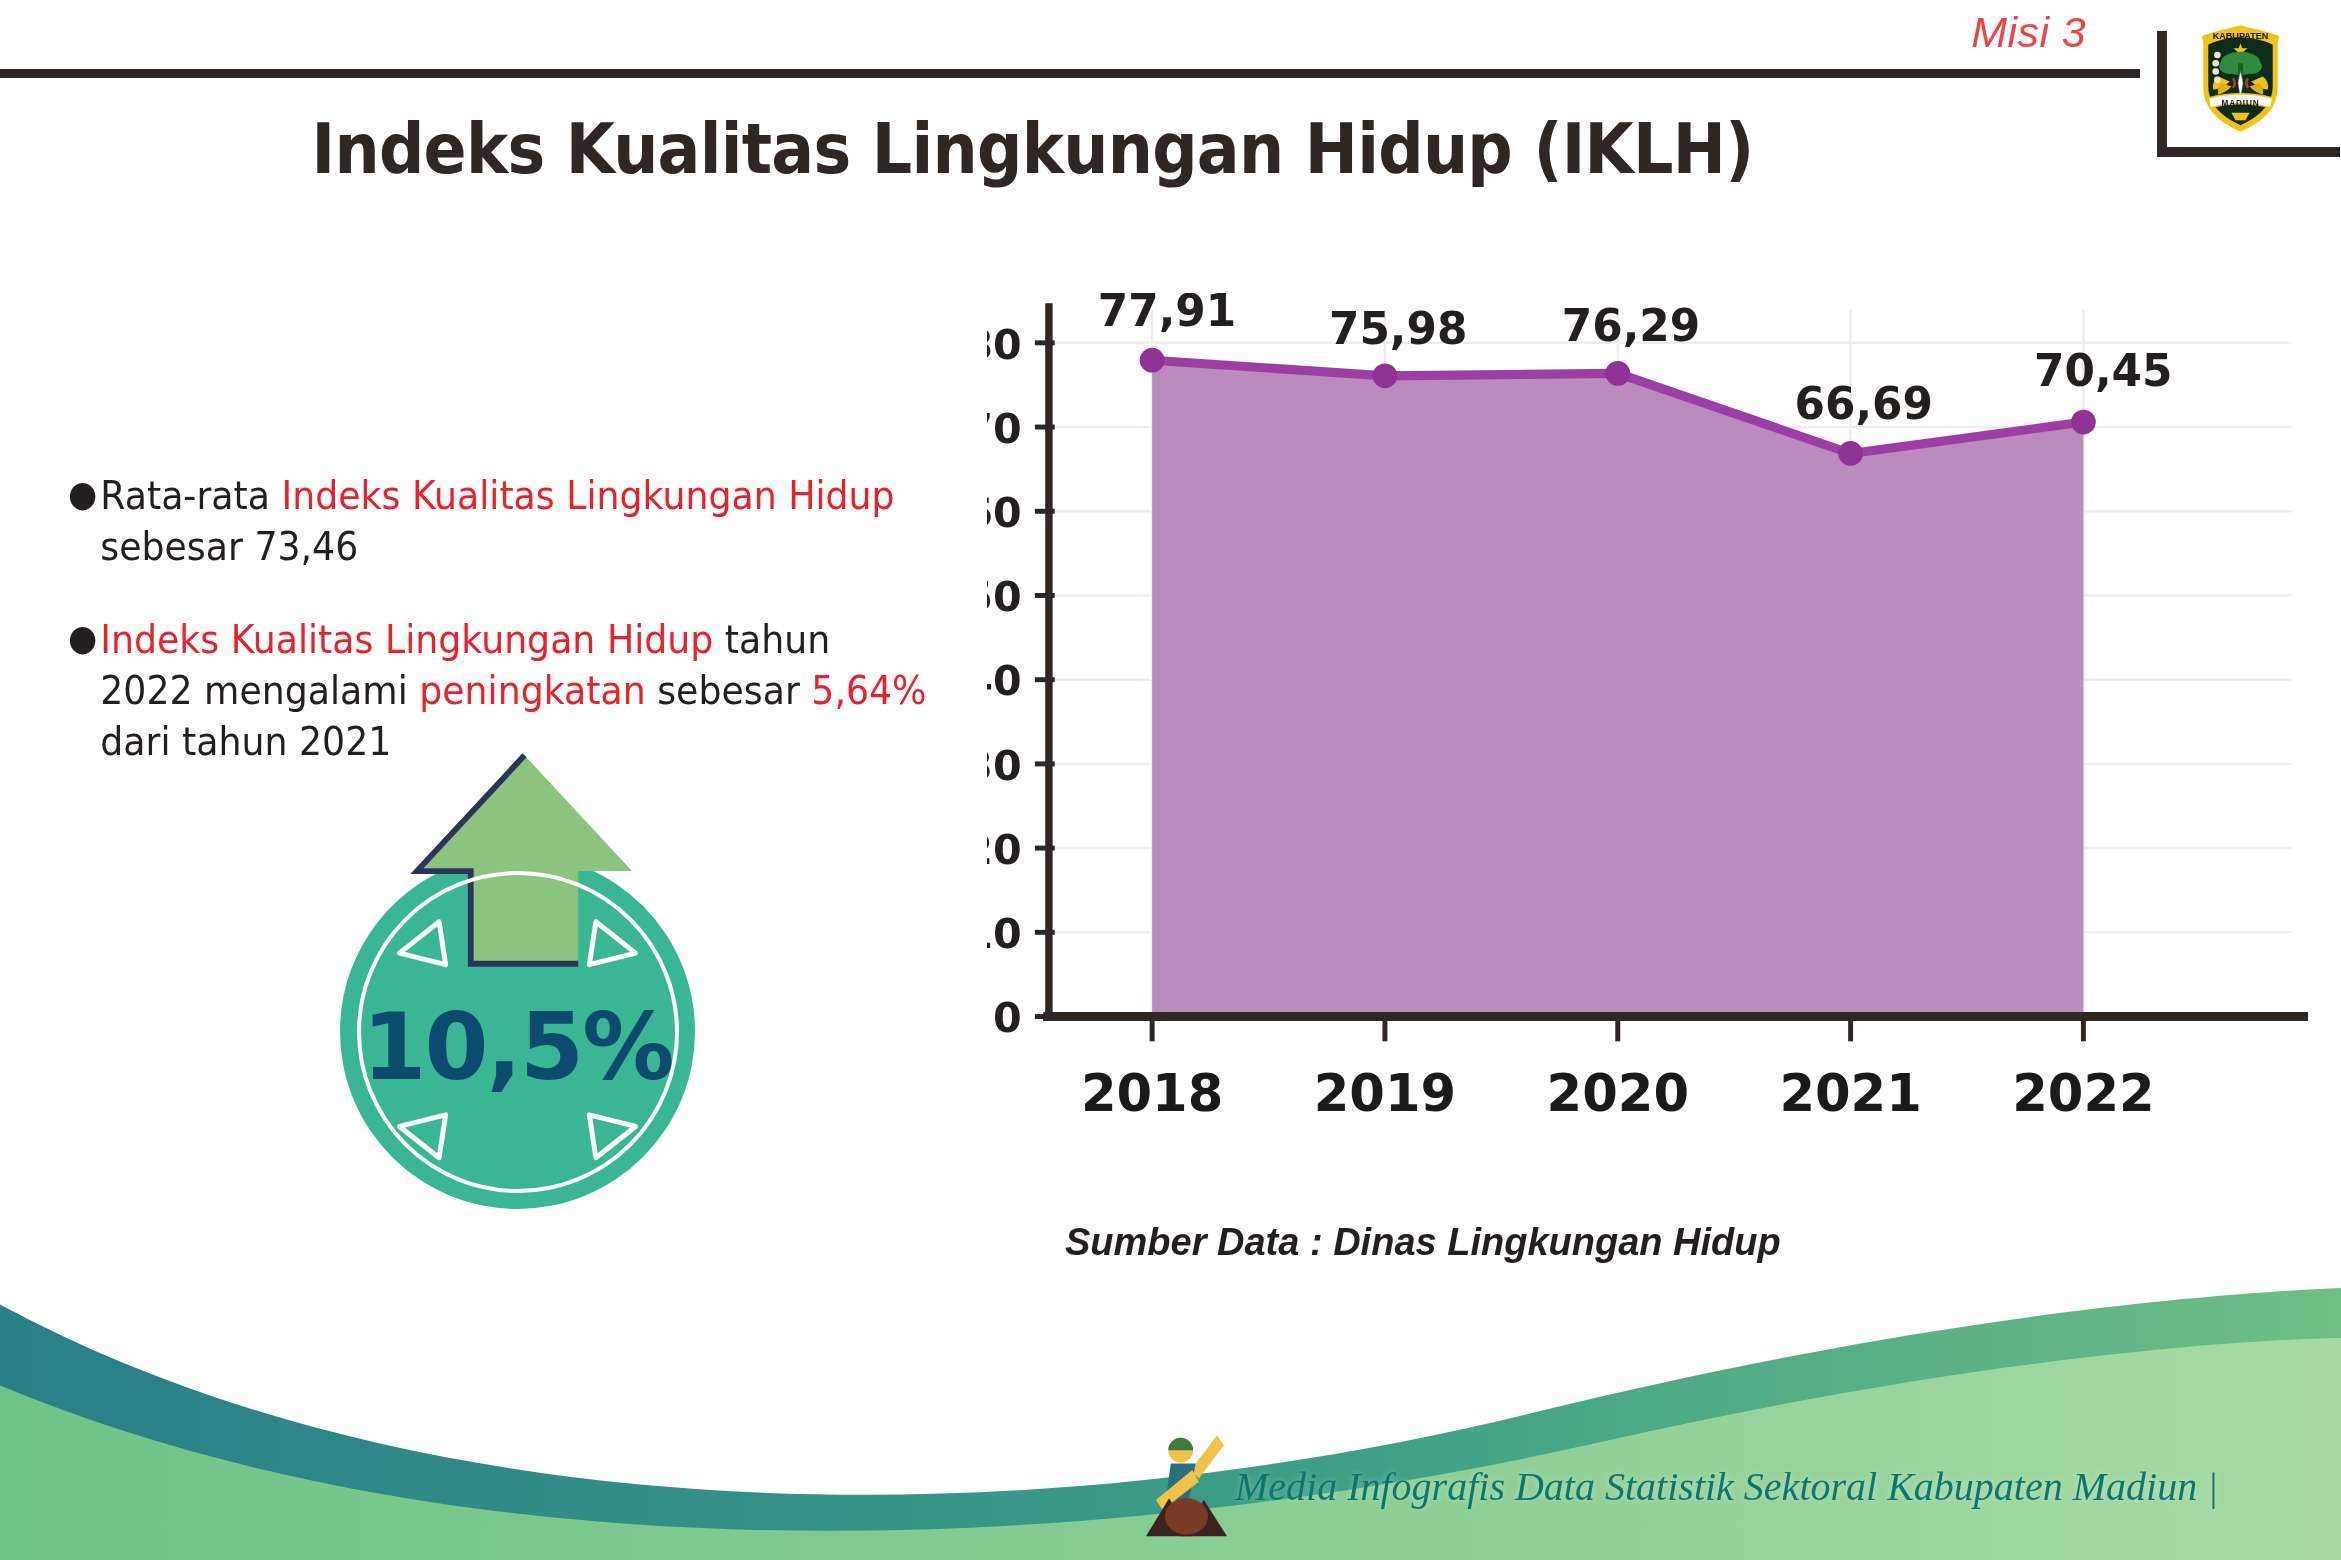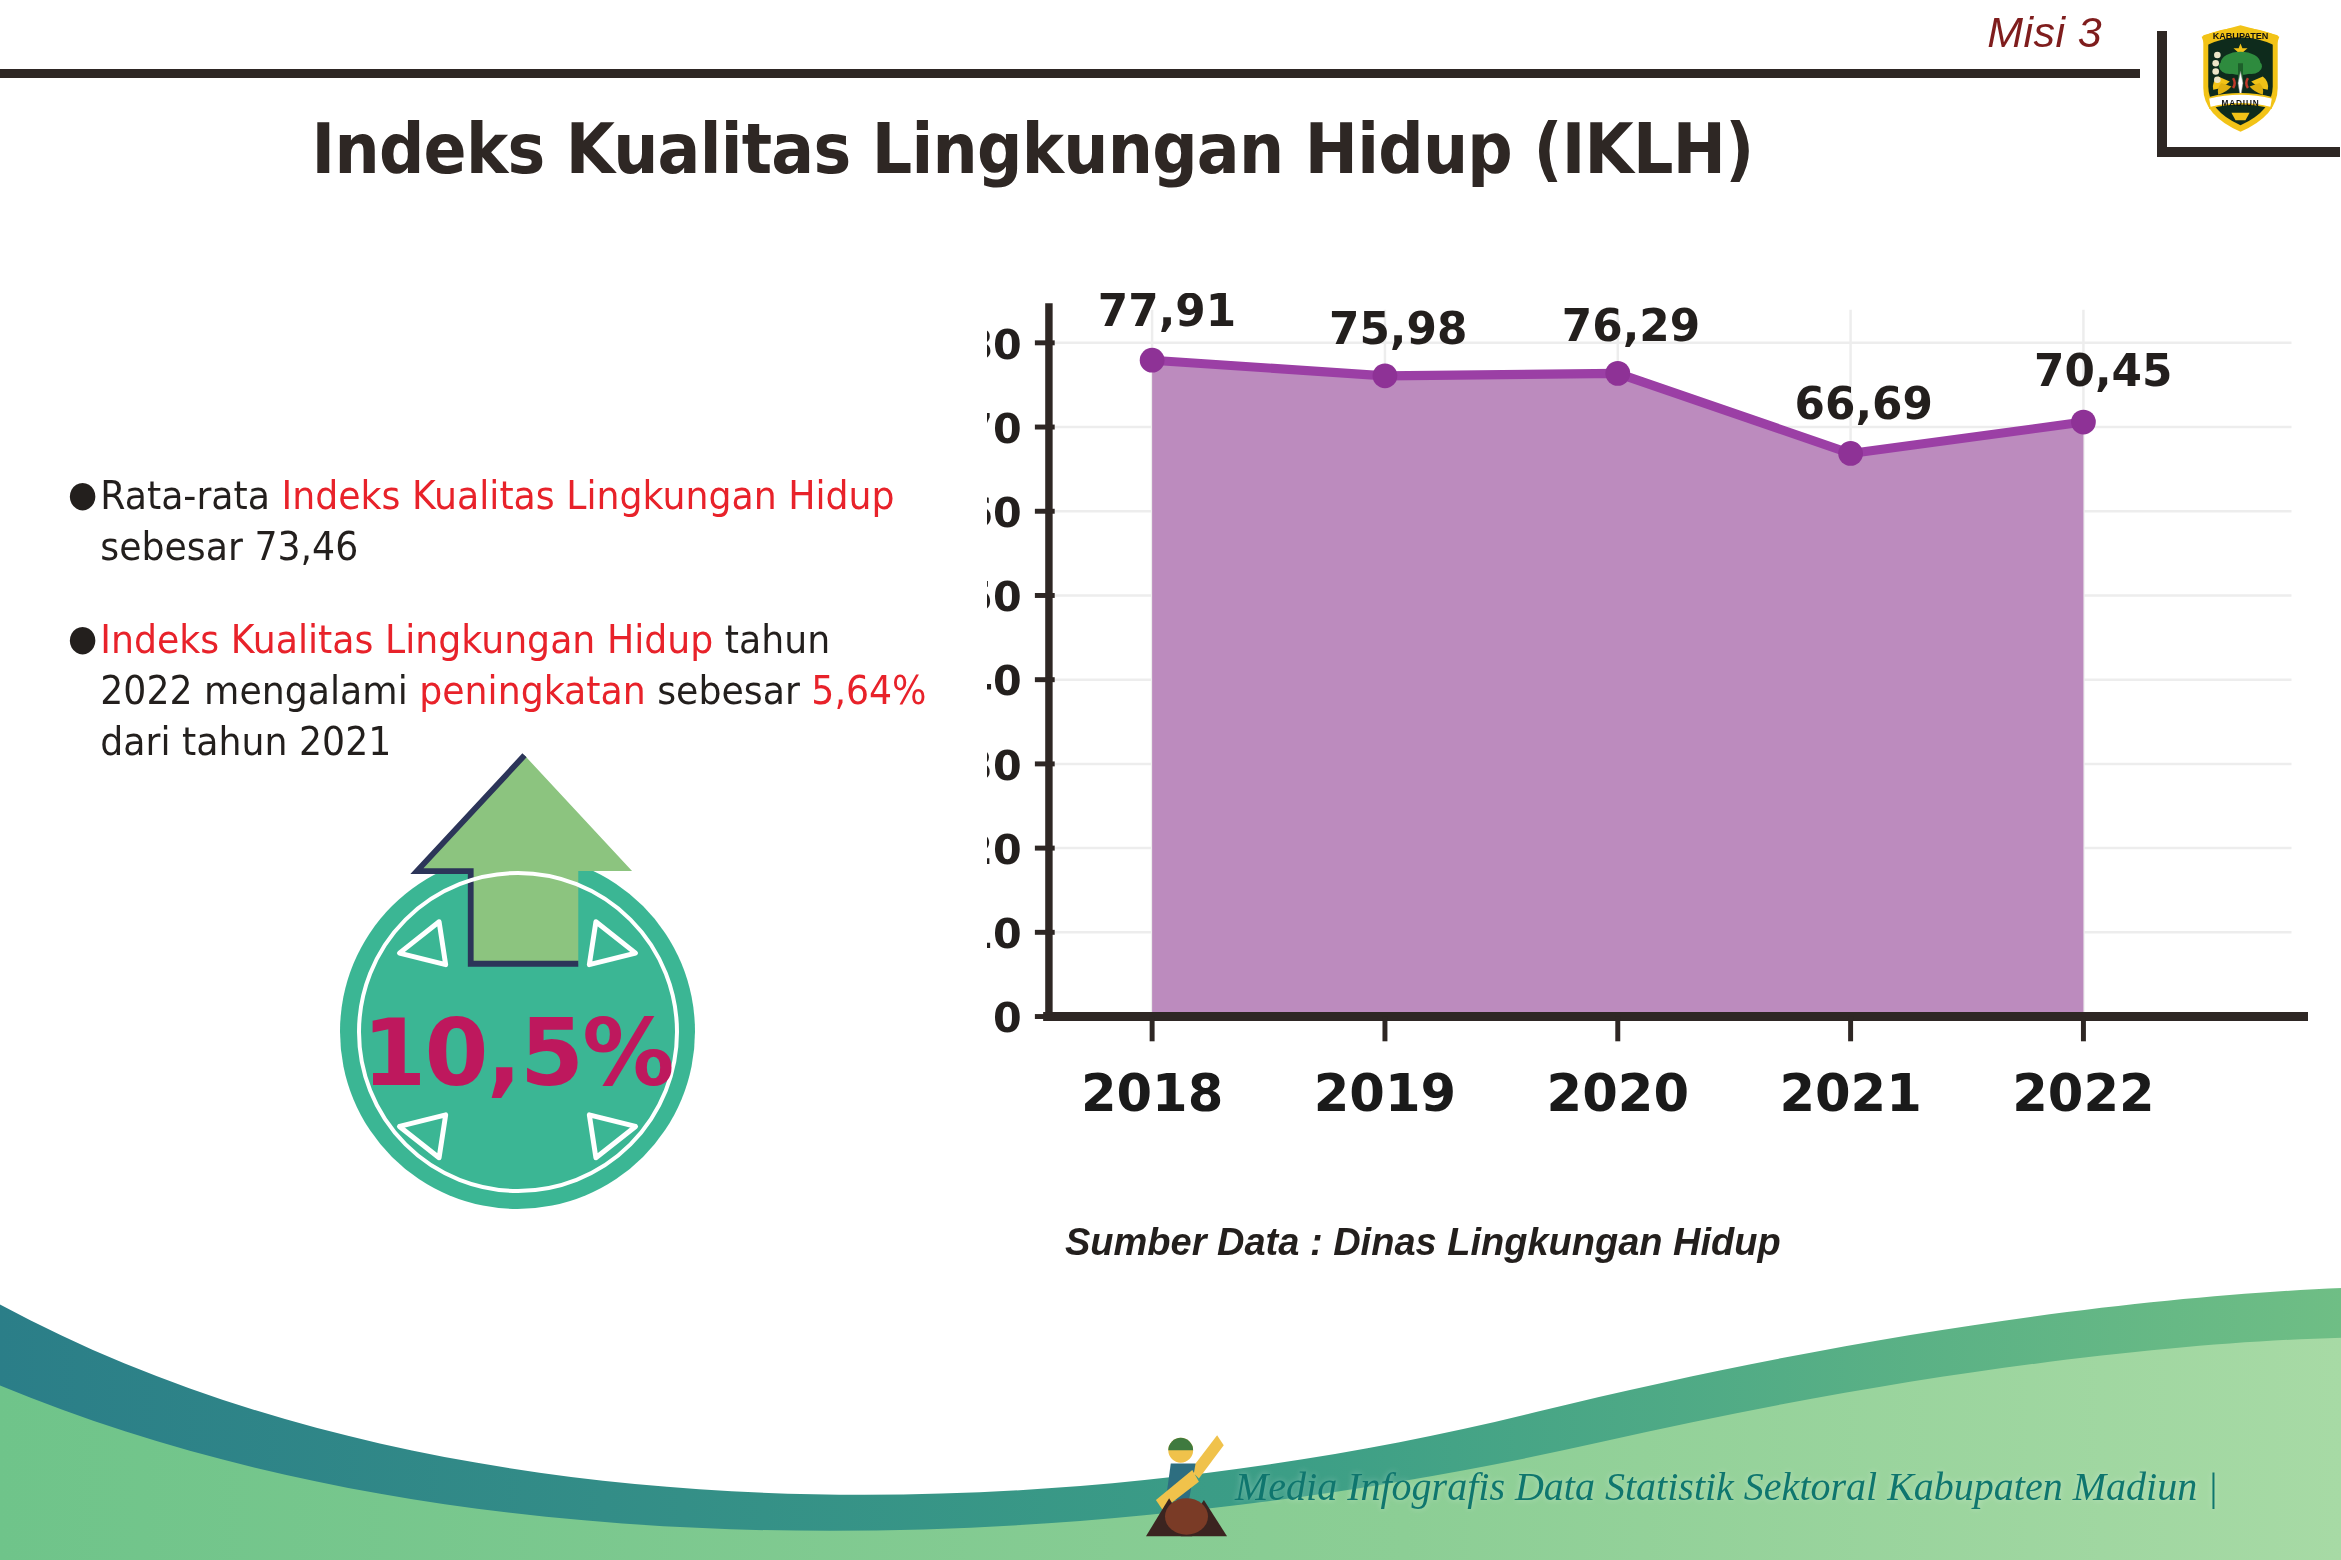--- a/index.html
+++ b/index.html
@@ -10,23 +10,23 @@
     position:relative;
     overflow:hidden;
   }
 
   
   .top-rule{
     position:absolute; left:0; top:69px; width:2140px; height:9px;
     background:#2E2724;
   }
   .misi-label{
-    position:absolute; right:240px; top:8.3px;
+    position:absolute; right:256px; top:8.3px;
     font-family:"Liberation Sans", sans-serif;
-    font-style:italic; font-size:43px; color:#7f1d1d; letter-spacing:0.4px;
+    font-style:italic; font-size:43px; color:#ef4444; letter-spacing:0.4px;
     white-space:nowrap;
   }
   .frame-v{
     position:absolute; left:2157px; top:31px; width:10px; height:126px;
     background:#2E2724;
   }
   .frame-h{
     position:absolute; left:2157px; top:147px; width:183px; height:10px;
     background:#2E2724;
   }
@@ -67,22 +67,22 @@
   .badge-circle{
     position:absolute; left:18px; top:107px; width:355px; height:355px;
     background:#3BB694; border-radius:50%;
   }
   .badge-ring{
     position:absolute; left:35px; top:124px; width:322px; height:322px;
     border:4.1px solid #ffffff; border-radius:50%;
   }
   .badge-arrow{ position:absolute; left:66px; top:0px; width:273px; height:273px; }
   .badge-text{
-    position:absolute; left:18px; top:253px; width:355px;
-    text-align:center; color:#be185d;
+    position:absolute; left:18px; top:247px; width:355px;
+    text-align:center; color:#0c4a6e;
     font-family:"DejaVu Sans", sans-serif; font-weight:bold;
     font-size:92px; letter-spacing:-1.7px;
   }
   .tick-arrows{ position:absolute; left:18px; top:107px; width:355px; height:355px; }
 
   
   .chart{ position:absolute; left:987px; top:293px; width:1321px; height:884px; }
   .chart svg{ display:block; }
   .ylabel{
     font-family:"DejaVu Sans", sans-serif; font-weight:bold;

